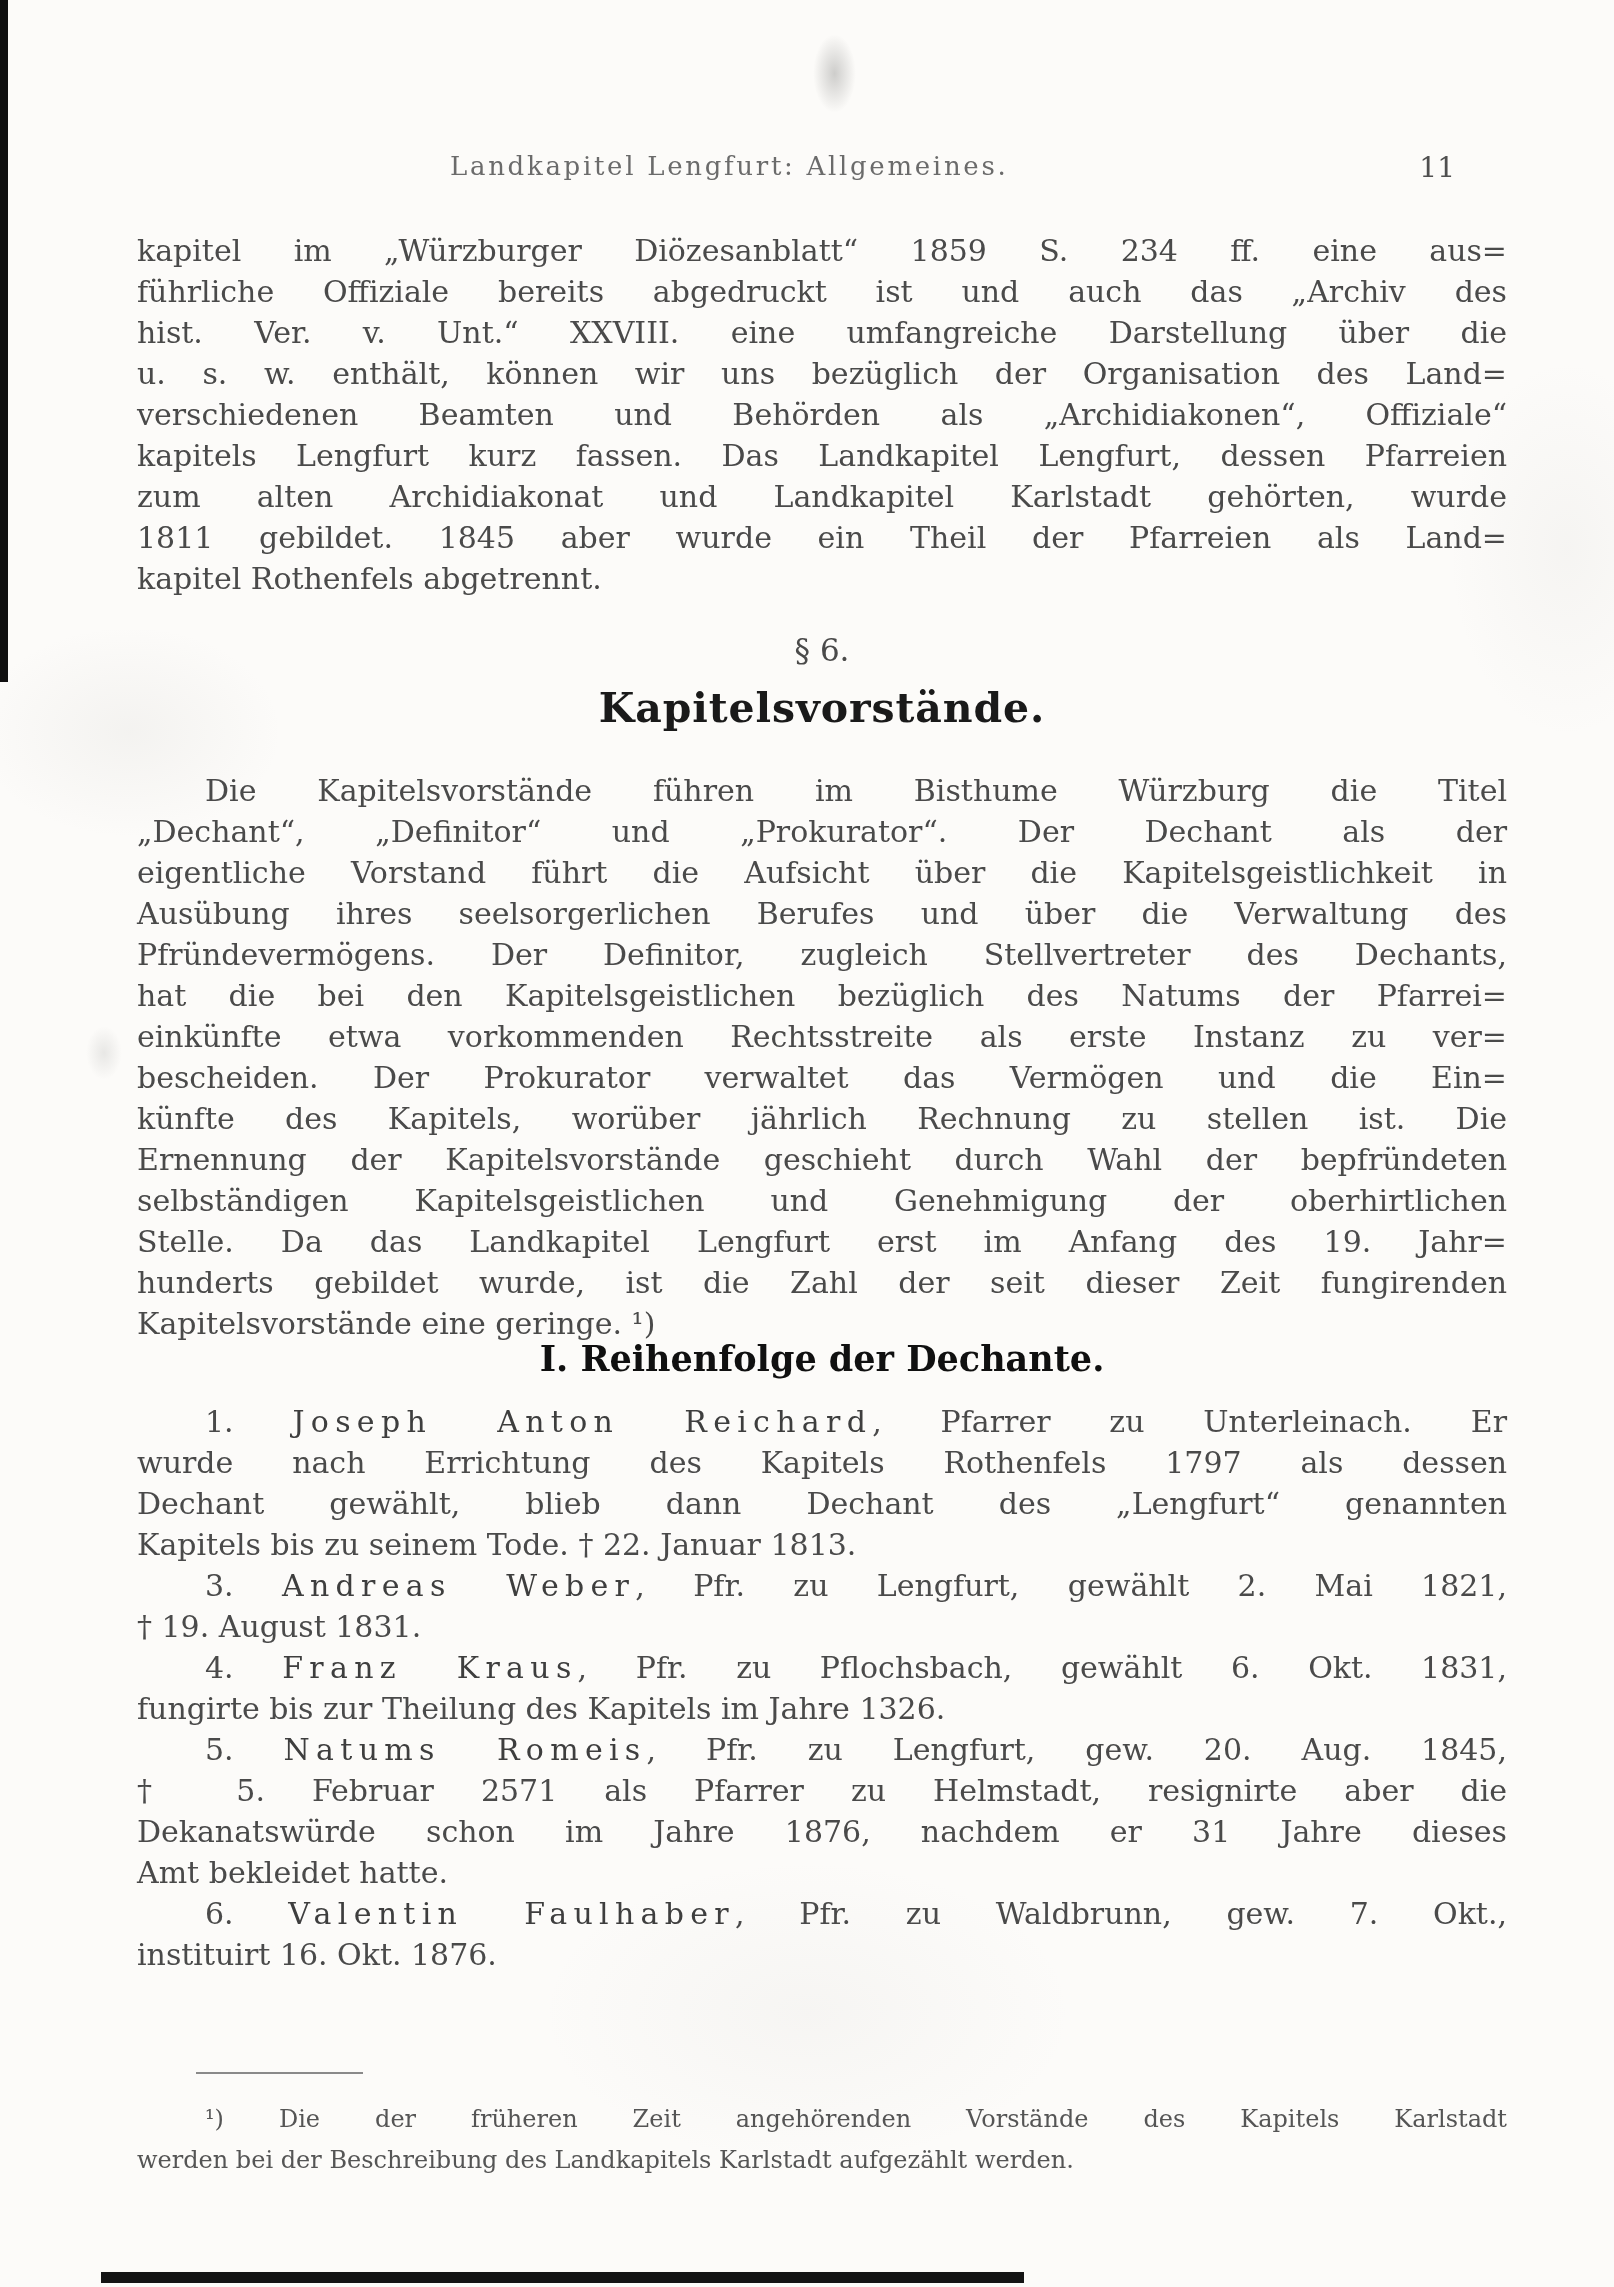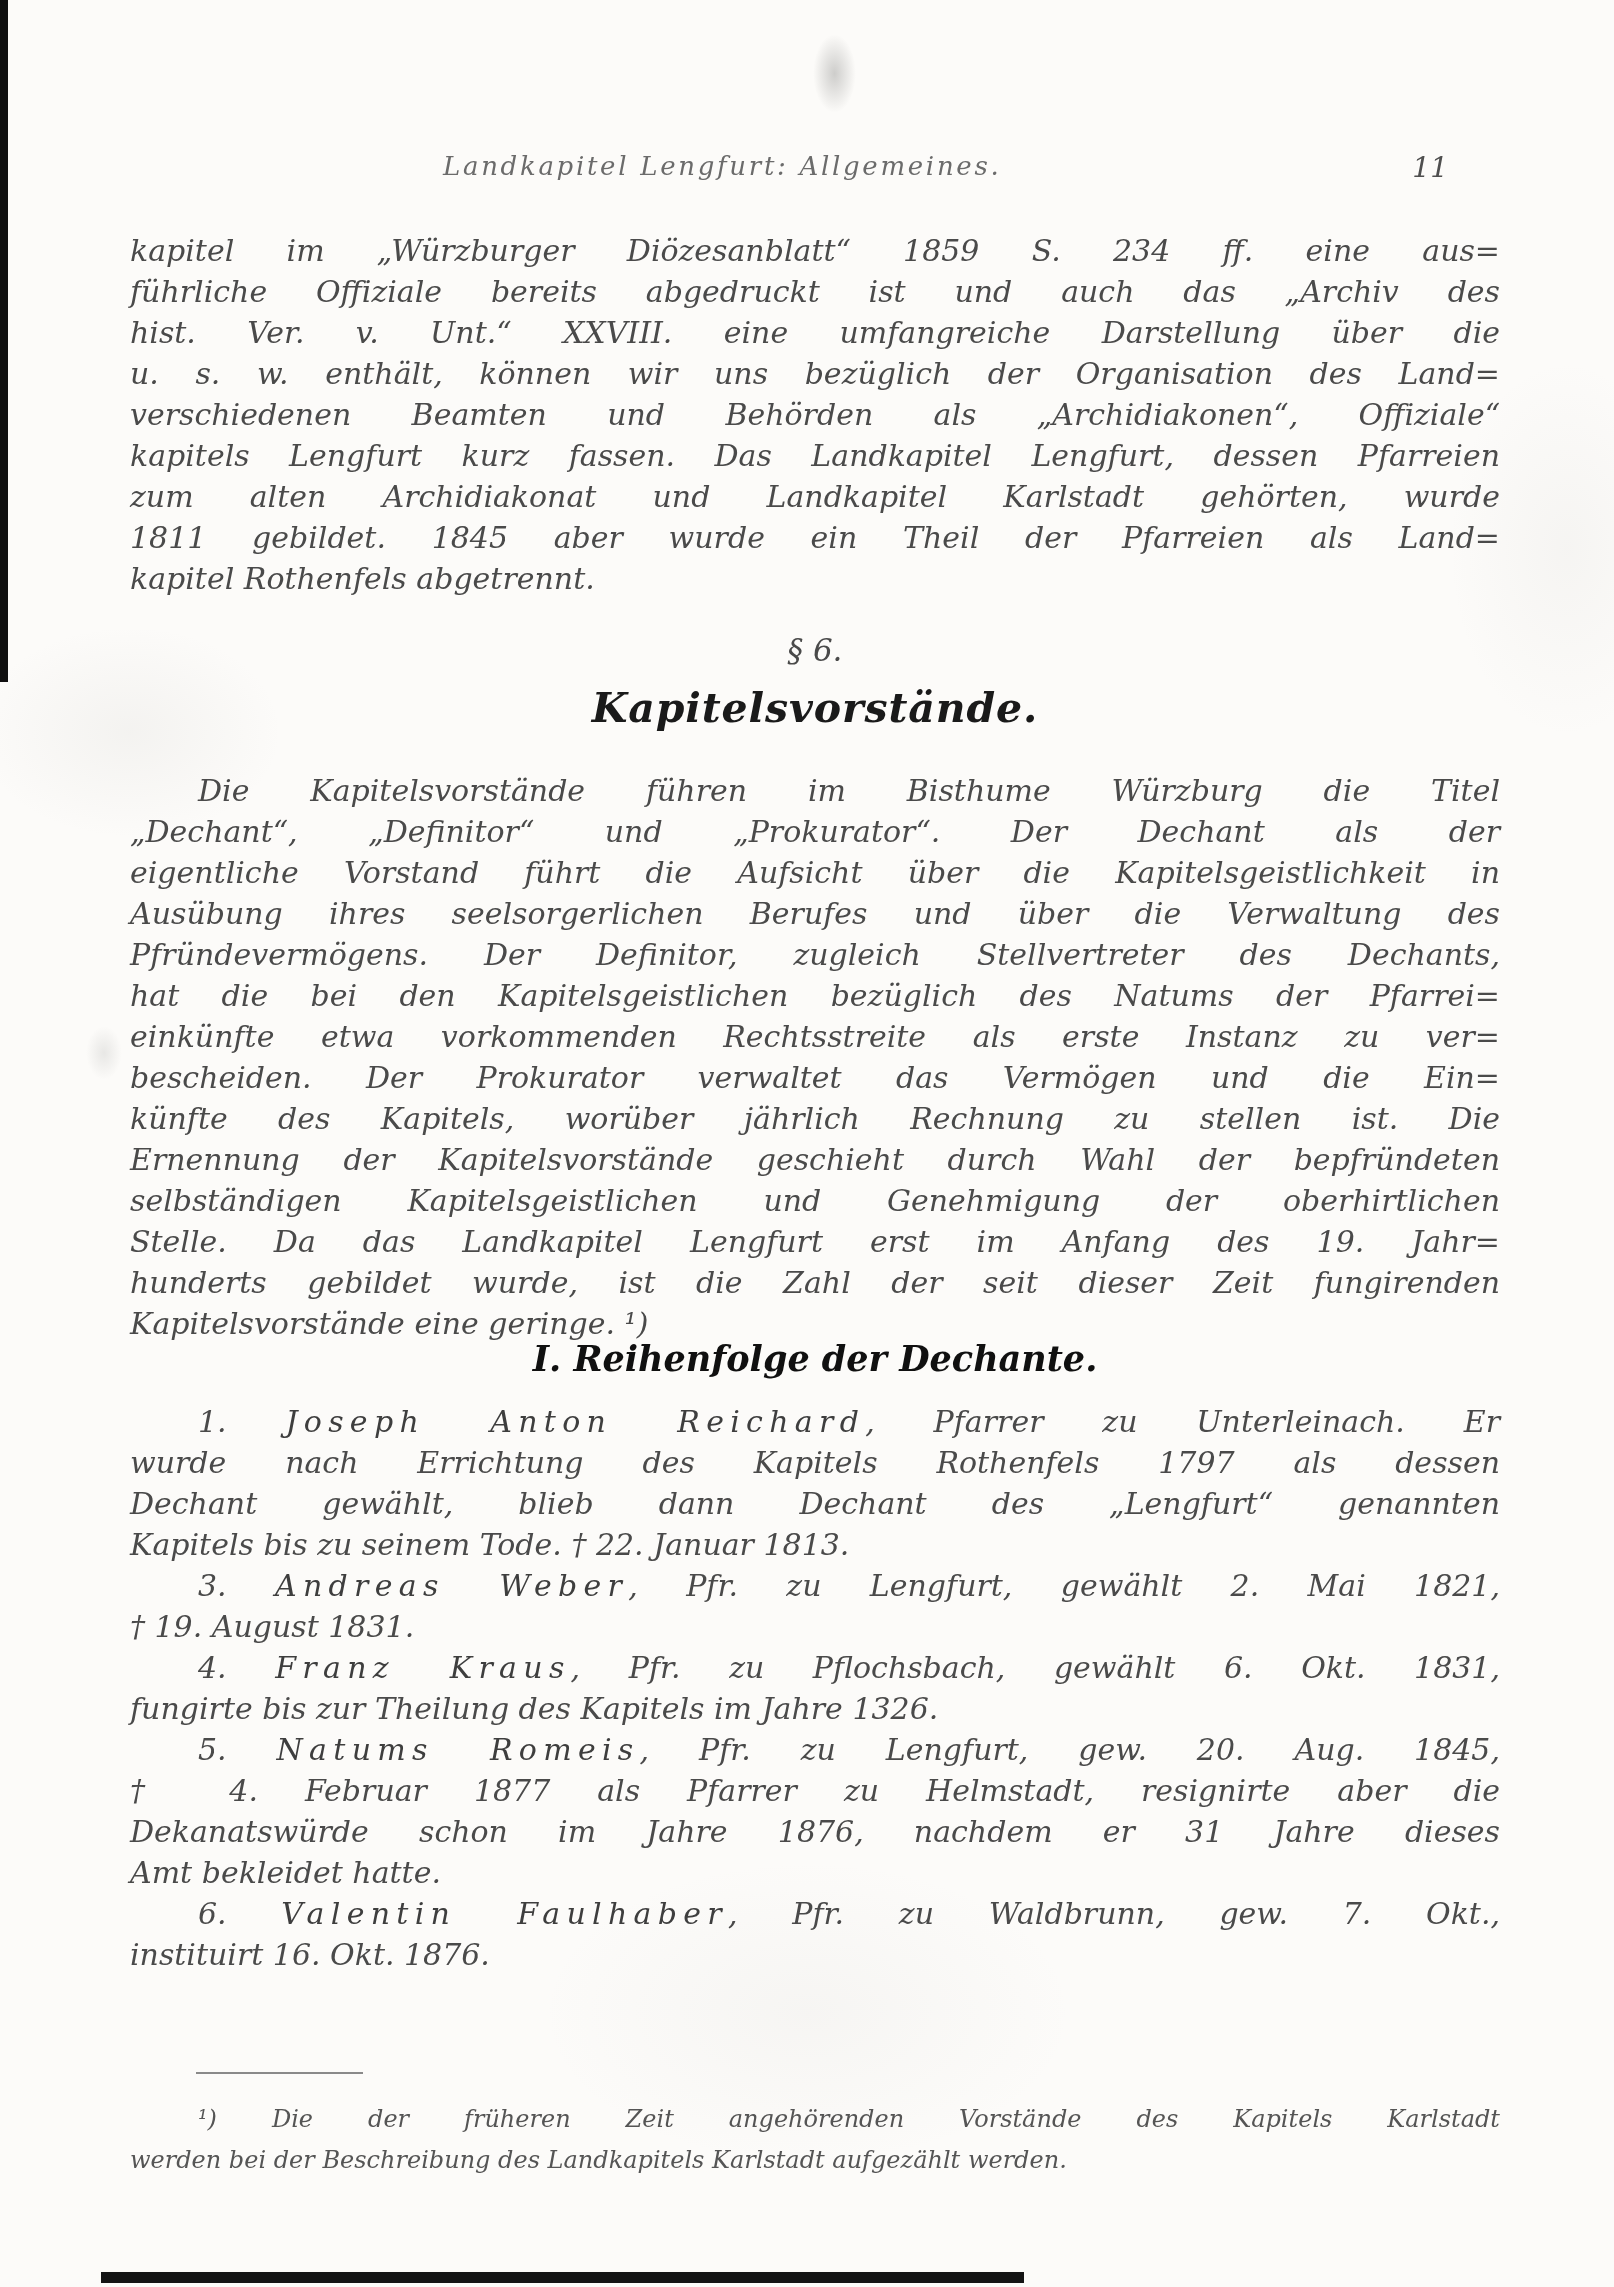--- a/index.html
+++ b/index.html
@@ -17,21 +17,21 @@
       radial-gradient(ellipse 378px 216px at 50% 88%, rgba(170,168,162,0.07), transparent 70%);
     font-family: "DejaVu Serif", serif;
     color: #4a4a4a;
   }
   .content {
     position: absolute;
     left: 124px;
     top: 0;
     width: 1370px;
   }
-  .block { position: absolute; left: 6px; width: 100%; font-style: italic; }
+  .block { position: absolute; left: 13px; width: 100%; }
 
   
   .running-head { top: 151px; height: 40px; }
   .running-title {
     position: absolute; left: 313px; top: 0;
     font-size: 26px; letter-spacing: 2.7px; color: #6b6b6b;
     white-space: nowrap;
   }
   .page-number {
     position: absolute; right: 52px; top: 0;
@@ -150,21 +150,21 @@
       <div class="textblock indent">
           <div class="line"><span>3. </span><span class="spaced">Andreas Weber</span><span>, Pfr. zu Lengfurt, gewählt 2. Mai 1821,</span></div>
           <div class="line last"><span>† 19. August 1831.</span></div>
         </div>
       <div class="textblock indent">
           <div class="line"><span>4. </span><span class="spaced">Franz Kraus</span><span>, Pfr. zu Pflochsbach, gewählt 6. Okt. 1831,</span></div>
           <div class="line last"><span>fungirte bis zur Theilung des Kapitels im Jahre 1326.</span></div>
         </div>
       <div class="textblock indent">
           <div class="line"><span>5. </span><span class="spaced">Natums Romeis</span><span>, Pfr. zu Lengfurt, gew. 20. Aug. 1845,</span></div>
-          <div class="line"><span>† 4. Februar 1877 als Pfarrer zu Helmstadt, resignirte aber die</span></div>
+          <div class="line"><span>† 5. Februar 2571 als Pfarrer zu Helmstadt, resignirte aber die</span></div>
           <div class="line"><span>Dekanatswürde schon im Jahre 1876, nachdem er 31 Jahre dieses</span></div>
           <div class="line last"><span>Amt bekleidet hatte.</span></div>
         </div>
       <div class="textblock indent">
           <div class="line"><span>6. </span><span class="spaced">Valentin Faulhaber</span><span>, Pfr. zu Waldbrunn, gew. 7. Okt.,</span></div>
           <div class="line last"><span>instituirt 16. Okt. 1876.</span></div>
         </div>
     </div>
 
     <div class="footnote-rule"></div>

